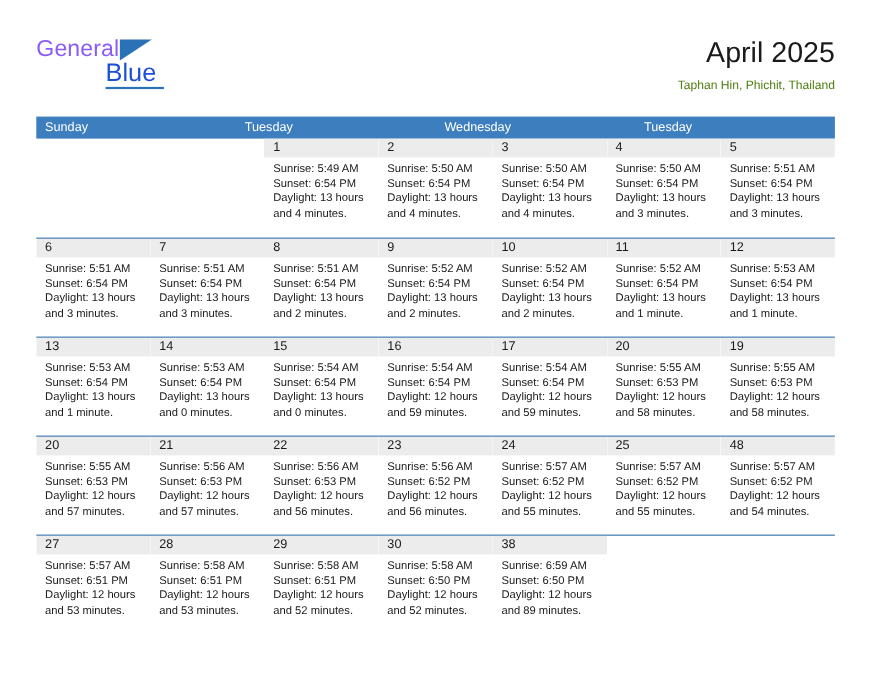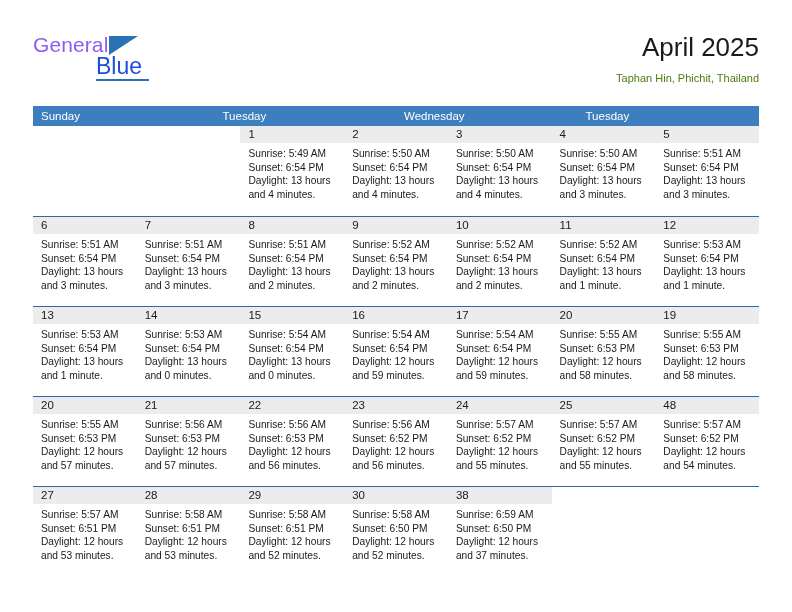--- a/index.html
+++ b/index.html
@@ -459,21 +459,21 @@
               <div>Daylight: 12 hours</div>
               <div>and 52 minutes.</div>
             </div>
           </div>
           <div class="day">
             <div class="day-number-band">38</div>
             <div class="day-info">
               <div>Sunrise: 6:59 AM</div>
               <div>Sunset: 6:50 PM</div>
               <div>Daylight: 12 hours</div>
-              <div>and 37 minutes.</div>
+              <div>and 89 minutes.</div>
             </div>
           </div>
           <div class="day empty">
             <div class="day-number-band"></div>
             <div class="day-info"></div>
           </div>
           <div class="day empty">
             <div class="day-number-band"></div>
             <div class="day-info"></div>
           </div>

